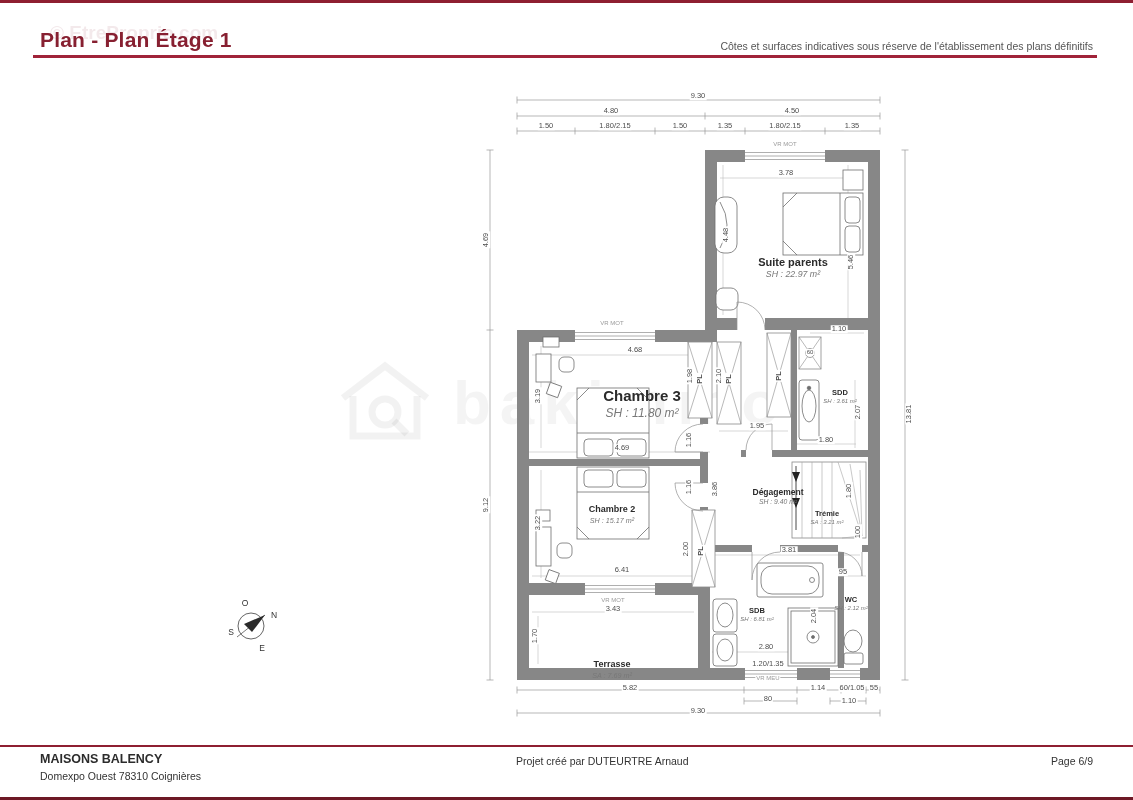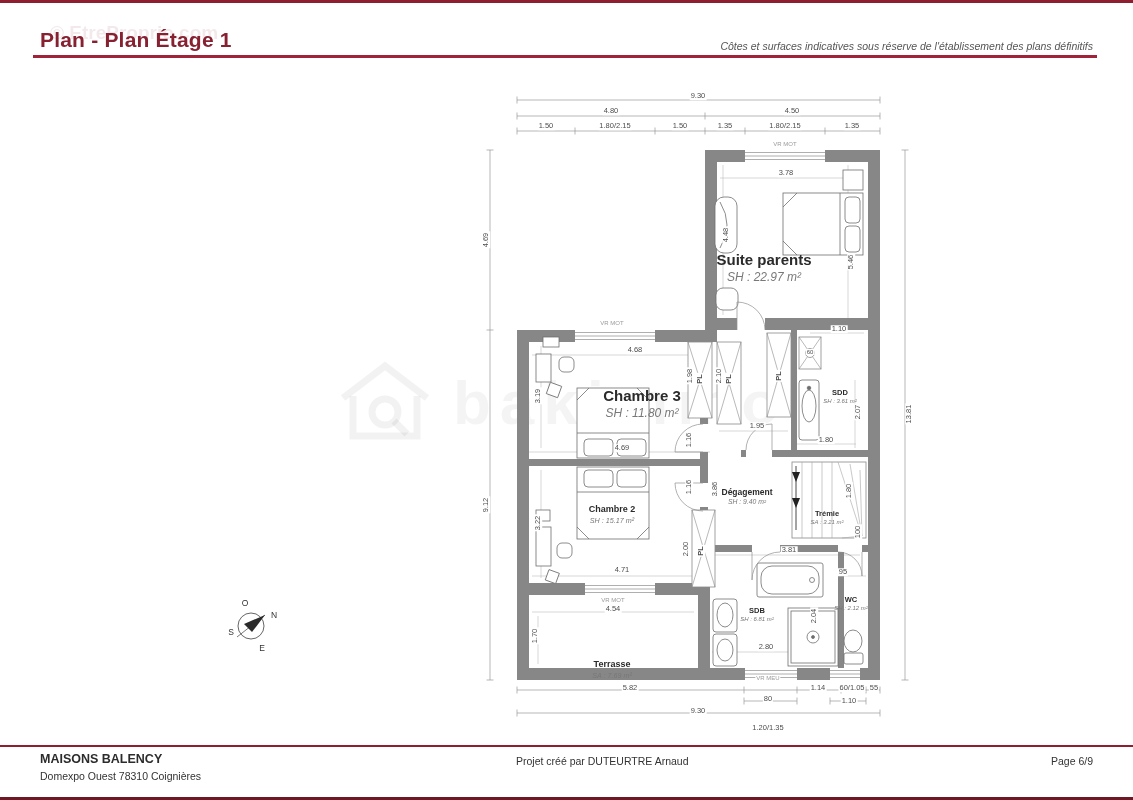--- a/index.html
+++ b/index.html
@@ -8,21 +8,21 @@
     background:#ffffff;font-family:"Liberation Sans",sans-serif;
   }
   .topbar{position:absolute;left:0;top:0;width:1133px;height:3px;background:#8e1f31;}
   .bottombar{position:absolute;left:0;top:797px;width:1133px;height:3px;background:#6d1825;}
   .page-title{
     position:absolute;left:40px;top:28px;font-size:21px;font-weight:bold;color:#872031;
     letter-spacing:.2px;
   }
   .title-rule{position:absolute;left:33px;top:55px;width:1064px;height:3px;background:#a02339;}
   .disclaimer{
-    position:absolute;right:40px;top:40px;font-size:10.5px;font-style:italic;color:#555;
+    position:absolute;right:40px;top:40px;font-size:10.5px;color:#555;
   }
   .footer-rule{position:absolute;left:0;top:745px;width:1133px;height:2px;background:#8e1f31;}
   .footer-company{position:absolute;left:40px;top:752px;font-size:12.5px;font-weight:bold;color:#2c2c2c;}
   .footer-address{position:absolute;left:40px;top:770px;font-size:10.5px;color:#333;}
   .footer-project{position:absolute;left:516px;top:755px;font-size:10.5px;color:#333;}
   .footer-page{position:absolute;right:40px;top:755px;font-size:10.5px;color:#333;}
 
   .wm-top{position:absolute;left:50px;top:22px;font-size:19px;font-weight:bold;
     color:rgba(140,40,55,0.10);white-space:nowrap;}
   .wm-center{position:absolute;left:335px;top:352px;width:520px;height:100px;
@@ -235,58 +235,58 @@
     <div class="plbl" style="left: 729px; top: 379px; transform: translate(-50%, -50%) rotate(-90deg); font-weight: bold;">PL</div>
     <div class="plbl" style="left: 779px; top: 376px; transform: translate(-50%, -50%) rotate(-90deg); font-weight: bold;">PL</div>
     <div class="plbl" style="left: 622px; top: 448px; transform: translate(-50%, -50%);">4.69</div>
     <div class="plbl" style="left: 689px; top: 440px; transform: translate(-50%, -50%) rotate(-90deg);">1.16</div>
     <div class="plbl" style="left: 689px; top: 487px; transform: translate(-50%, -50%) rotate(-90deg);">1.16</div>
     <div class="plbl" style="left: 715px; top: 489px; transform: translate(-50%, -50%) rotate(-90deg);">3.86</div>
     <div class="plbl" style="left: 757px; top: 426px; transform: translate(-50%, -50%);">1.95</div>
     <div class="plbl" style="left: 826px; top: 440px; transform: translate(-50%, -50%);">1.80</div>
     <div class="plbl" style="left: 858px; top: 412px; transform: translate(-50%, -50%) rotate(-90deg);">2.07</div>
     <div class="plbl" style="left: 538px; top: 523px; transform: translate(-50%, -50%) rotate(-90deg);">3.22</div>
-    <div class="plbl" style="left: 622px; top: 570px; transform: translate(-50%, -50%);">4.71</div>
+    <div class="plbl" style="left: 622px; top: 570px; transform: translate(-50%, -50%);">6.41</div>
     <div class="plbl" style="left: 686px; top: 549px; transform: translate(-50%, -50%) rotate(-90deg);">2.00</div>
     <div class="plbl" style="left: 701px; top: 551px; transform: translate(-50%, -50%) rotate(-90deg); font-weight: bold;">PL</div>
     <div class="plbl" style="left: 849px; top: 491px; transform: translate(-50%, -50%) rotate(-90deg);">1.80</div>
     <div class="plbl" style="left: 789px; top: 550px; transform: translate(-50%, -50%);">3.81</div>
     <div class="plbl" style="left: 858px; top: 532px; transform: translate(-50%, -50%) rotate(-90deg);">100</div>
     <div class="plbl" style="left: 843px; top: 572px; transform: translate(-50%, -50%);">95</div>
     <div class="plbl" style="left: 814px; top: 616px; transform: translate(-50%, -50%) rotate(-90deg);">2.04</div>
     <div class="plbl" style="left: 766px; top: 647px; transform: translate(-50%, -50%);">2.80</div>
     <div class="plbl" style="left: 613px; top: 600px; transform: translate(-50%, -50%); font-size: 6px; color: rgb(154, 154, 154);">VR MOT</div>
-    <div class="plbl" style="left: 613px; top: 609px; transform: translate(-50%, -50%);">4.54</div>
+    <div class="plbl" style="left: 613px; top: 609px; transform: translate(-50%, -50%);">3.43</div>
     <div class="plbl" style="left: 535px; top: 636px; transform: translate(-50%, -50%) rotate(-90deg);">1.70</div>
     <div class="plbl" style="left: 630px; top: 688px; transform: translate(-50%, -50%);">5.82</div>
     <div class="plbl" style="left: 768px; top: 678px; transform: translate(-50%, -50%); font-size: 6px; color: rgb(154, 154, 154);">VR MEU</div>
-    <div class="plbl" style="left: 768px; top: 728px; transform: translate(-50%, -50%);">1.20/1.35</div>
+    <div class="plbl" style="left: 768px; top: 664px; transform: translate(-50%, -50%);">1.20/1.35</div>
     <div class="plbl" style="left: 818px; top: 688px; transform: translate(-50%, -50%);">1.14</div>
     <div class="plbl" style="left: 852px; top: 688px; transform: translate(-50%, -50%);">60/1.05</div>
     <div class="plbl" style="left: 874px; top: 688px; transform: translate(-50%, -50%); text-align: center;">55</div>
     <div class="plbl" style="left: 768px; top: 699px; transform: translate(-50%, -50%);">80</div>
     <div class="plbl" style="left: 849px; top: 701px; transform: translate(-50%, -50%);">1.10</div>
     <div class="plbl" style="left: 698px; top: 711px; transform: translate(-50%, -50%);">9.30</div>
     <div class="plbl compass-lbl" style="left: 245px; top: 603px; transform: translate(-50%, -50%);">O</div>
     <div class="plbl compass-lbl" style="left: 274px; top: 615px; transform: translate(-50%, -50%);">N</div>
     <div class="plbl compass-lbl" style="left: 231px; top: 632px; transform: translate(-50%, -50%);">S</div>
     <div class="plbl compass-lbl" style="left: 262px; top: 648px; transform: translate(-50%, -50%);">E</div>
-    <div class="room-lbl" style="left: 764px; top: 268px; font-size: 15px;">
+    <div class="room-lbl" style="left: 793px; top: 268px; font-size: 11px;">
       <div class="rname">Suite parents</div>
       <div class="rarea">SH : 22.97 m²</div>
     </div>
     <div class="room-lbl" style="left: 642px; top: 404px; font-size: 15px;">
       <div class="rname">Chambre 3</div>
       <div class="rarea">SH : 11.80 m²</div>
     </div>
     <div class="room-lbl" style="left: 612px; top: 515px; font-size: 9px;">
       <div class="rname">Chambre 2</div>
       <div class="rarea">SH : 15.17 m²</div>
     </div>
-    <div class="room-lbl" style="left: 747px; top: 497px; font-size: 8.5px;">
+    <div class="room-lbl" style="left: 778px; top: 497px; font-size: 8.5px;">
       <div class="rname">Dégagement</div>
       <div class="rarea">SH : 9.40 m²</div>
     </div>
     <div class="room-lbl" style="left: 827px; top: 484px; font-size: 7.5px; margin-top: 34px;">
       <div class="rname">Trémie</div>
       <div class="rarea">SA : 3.21 m²</div>
     </div>
     <div class="room-lbl" style="left: 840px; top: 397px; font-size: 7.5px;">
       <div class="rname">SDD</div>
       <div class="rarea">SH : 3.61 m²</div>

